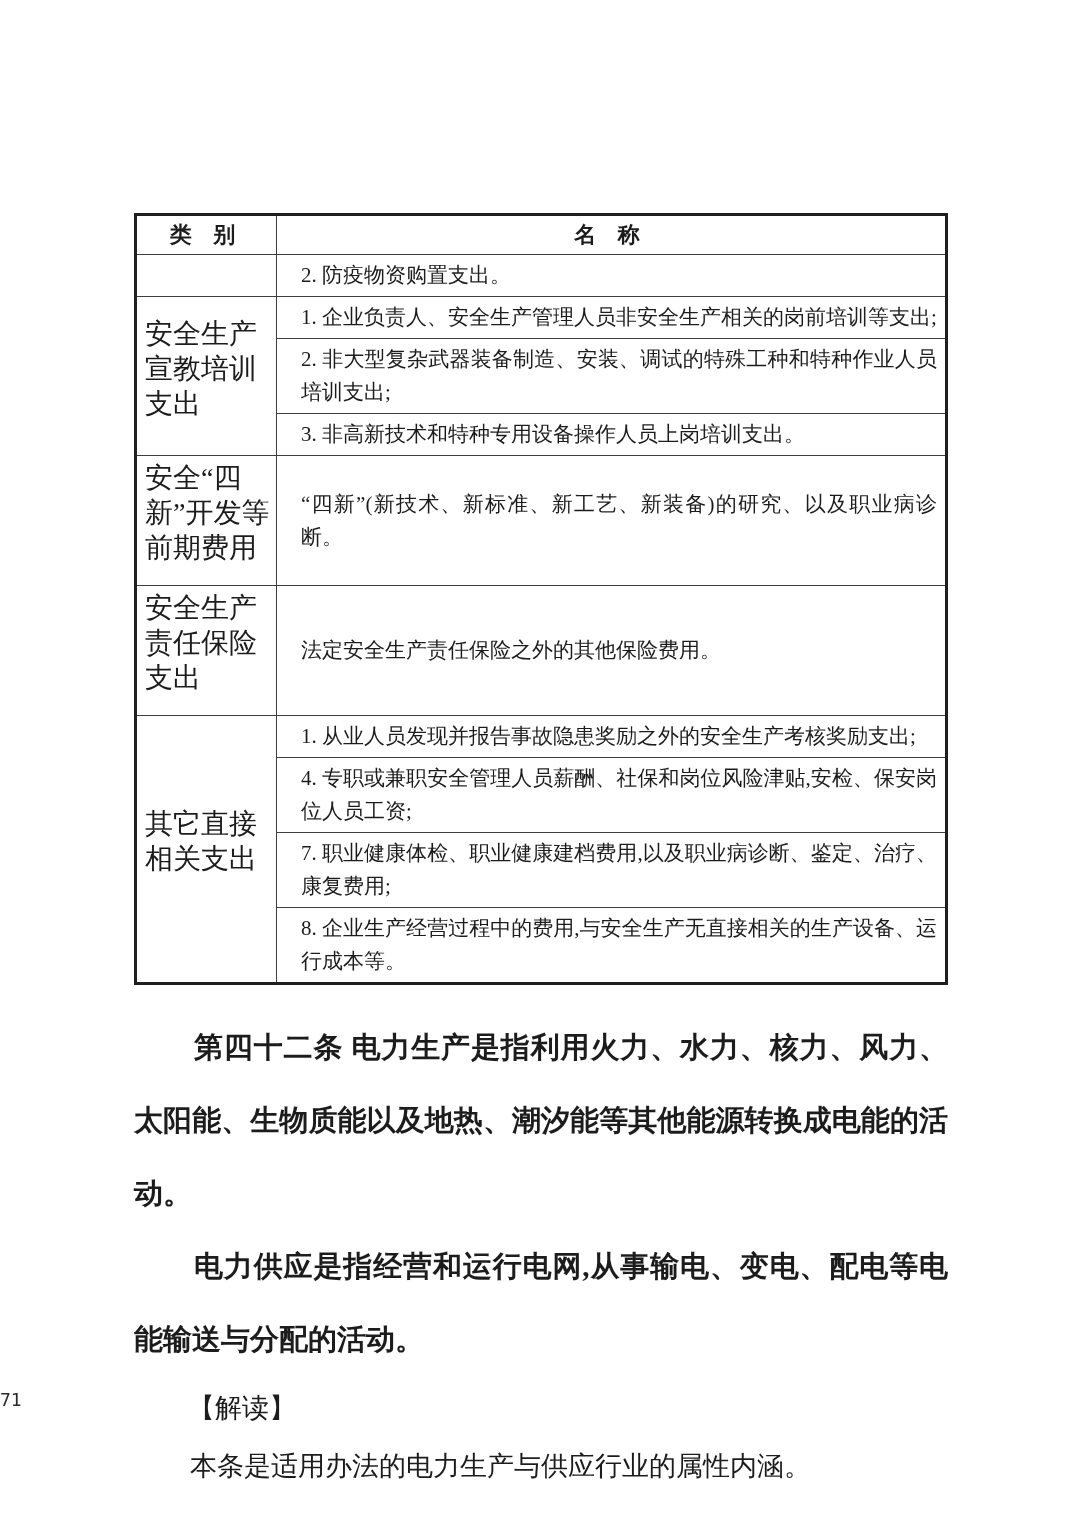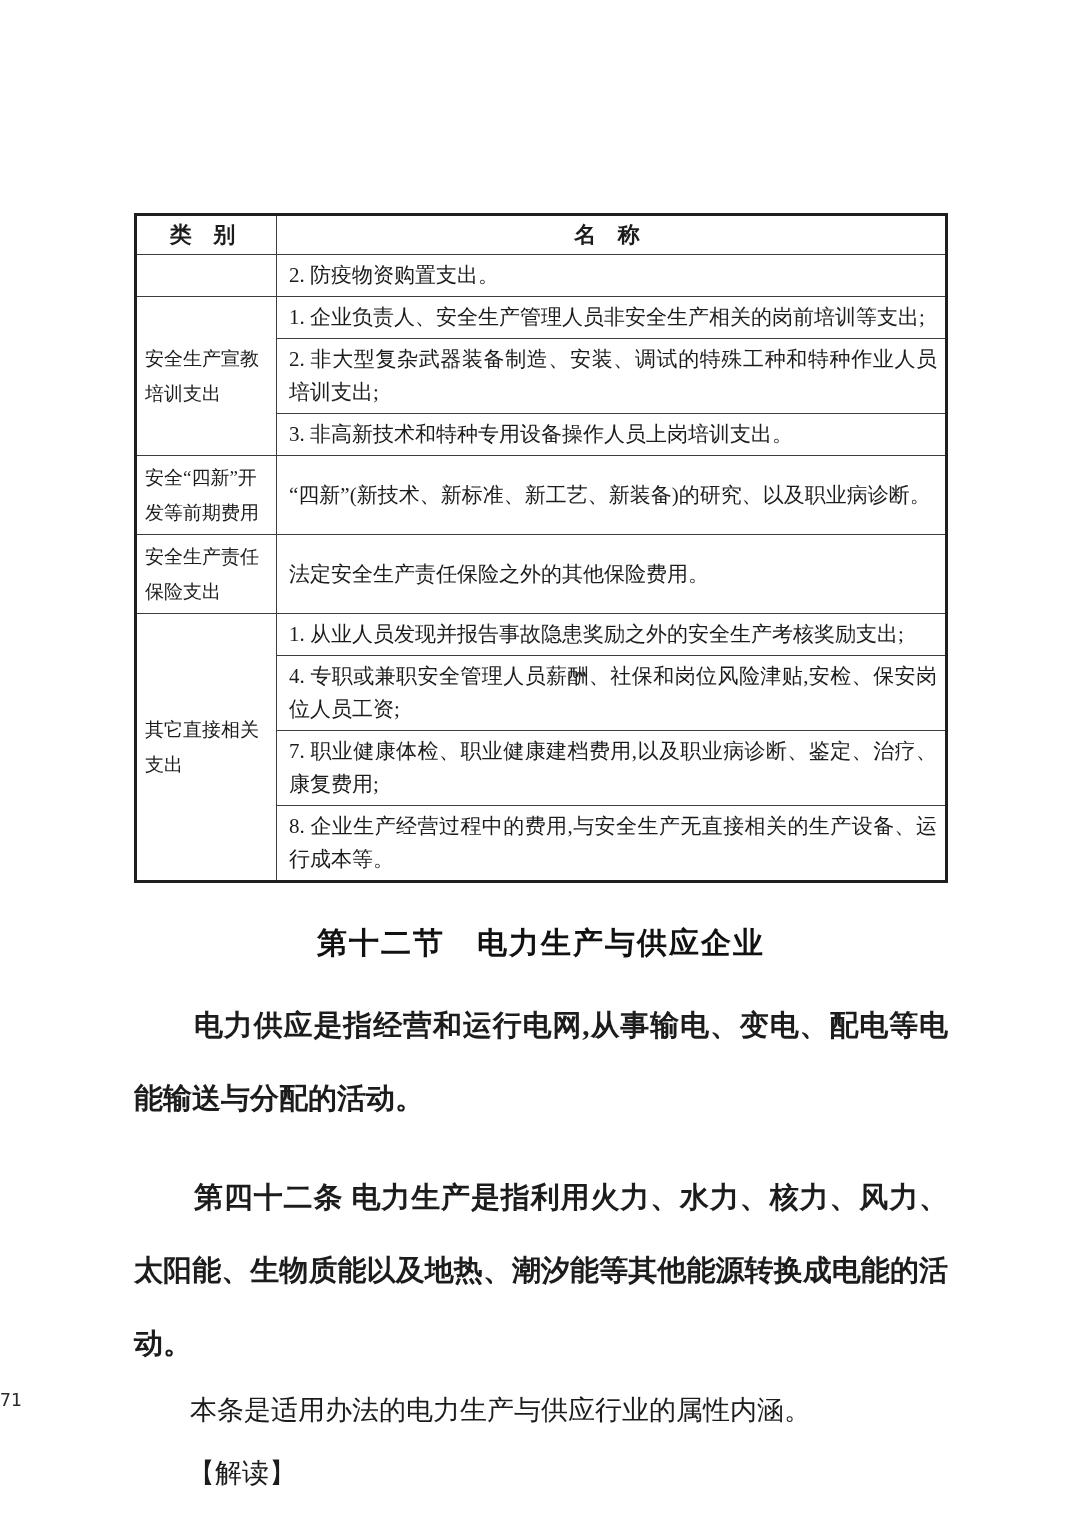--- a/index.html
+++ b/index.html
@@ -35,29 +35,29 @@
   .doc-table th {
     font-size: 22px;
     font-weight: bold;
     height: 38px;
     letter-spacing: 8px;
     text-align: center;
     padding: 0;
   }
   col.cat-col { width: 141px; }
   td.cat {
-    font-size: 19px;
+    font-size: 28px;
     line-height: 35px;
-    padding: 4px 4px 4px 8px;
+    padding: 4px 4px 20px 8px;
     text-align: left;
   }
   td.name {
     font-size: 21px;
     line-height: 33px;
-    padding: 4px 8px 4px 12px;
+    padding: 4px 8px 4px 24px;
     text-align: justify;
   }
   td.name.pad-lg { padding-top: 16px; padding-bottom: 16px; }
   td.name.r1 { height: 30px; }
 
   
   .note {
     margin-top: 9px;
     font-size: 21px;
     line-height: 33px;
@@ -162,25 +162,24 @@
         <tr>
           <td class="name">7. 职业健康体检、职业健康建档费用,以及职业病诊断、鉴定、治疗、康复费用;</td>
         </tr>
         <tr>
           <td class="name">8. 企业生产经营过程中的费用,与安全生产无直接相关的生产设备、运行成本等。</td>
         </tr>
       </tbody>
     </table>
 
 
-    <h2 class="section-title">第十二节　电力生产与供应企业</h2>
 
+    <p class="para bold first">第四十二条 电力生产是指利用火力、水力、核力、风力、太阳能、生物质能以及地热、潮汐能等其他能源转换成电能的活动。</p>
     <p class="para bold">电力供应是指经营和运行电网,从事输电、变电、配电等电能输送与分配的活动。</p>
-    <p class="para bold first">第四十二条 电力生产是指利用火力、水力、核力、风力、太阳能、生物质能以及地热、潮汐能等其他能源转换成电能的活动。</p>
+
+    <p class="para jiedu">【解读】</p>
 
     <p class="para reg">本条是适用办法的电力生产与供应行业的属性内涵。</p>
-
-    <p class="para jiedu">【解读】</p>
 
   </div>
 
   <div class="page-number">71</div>
 </div>
 
 </body></html>

